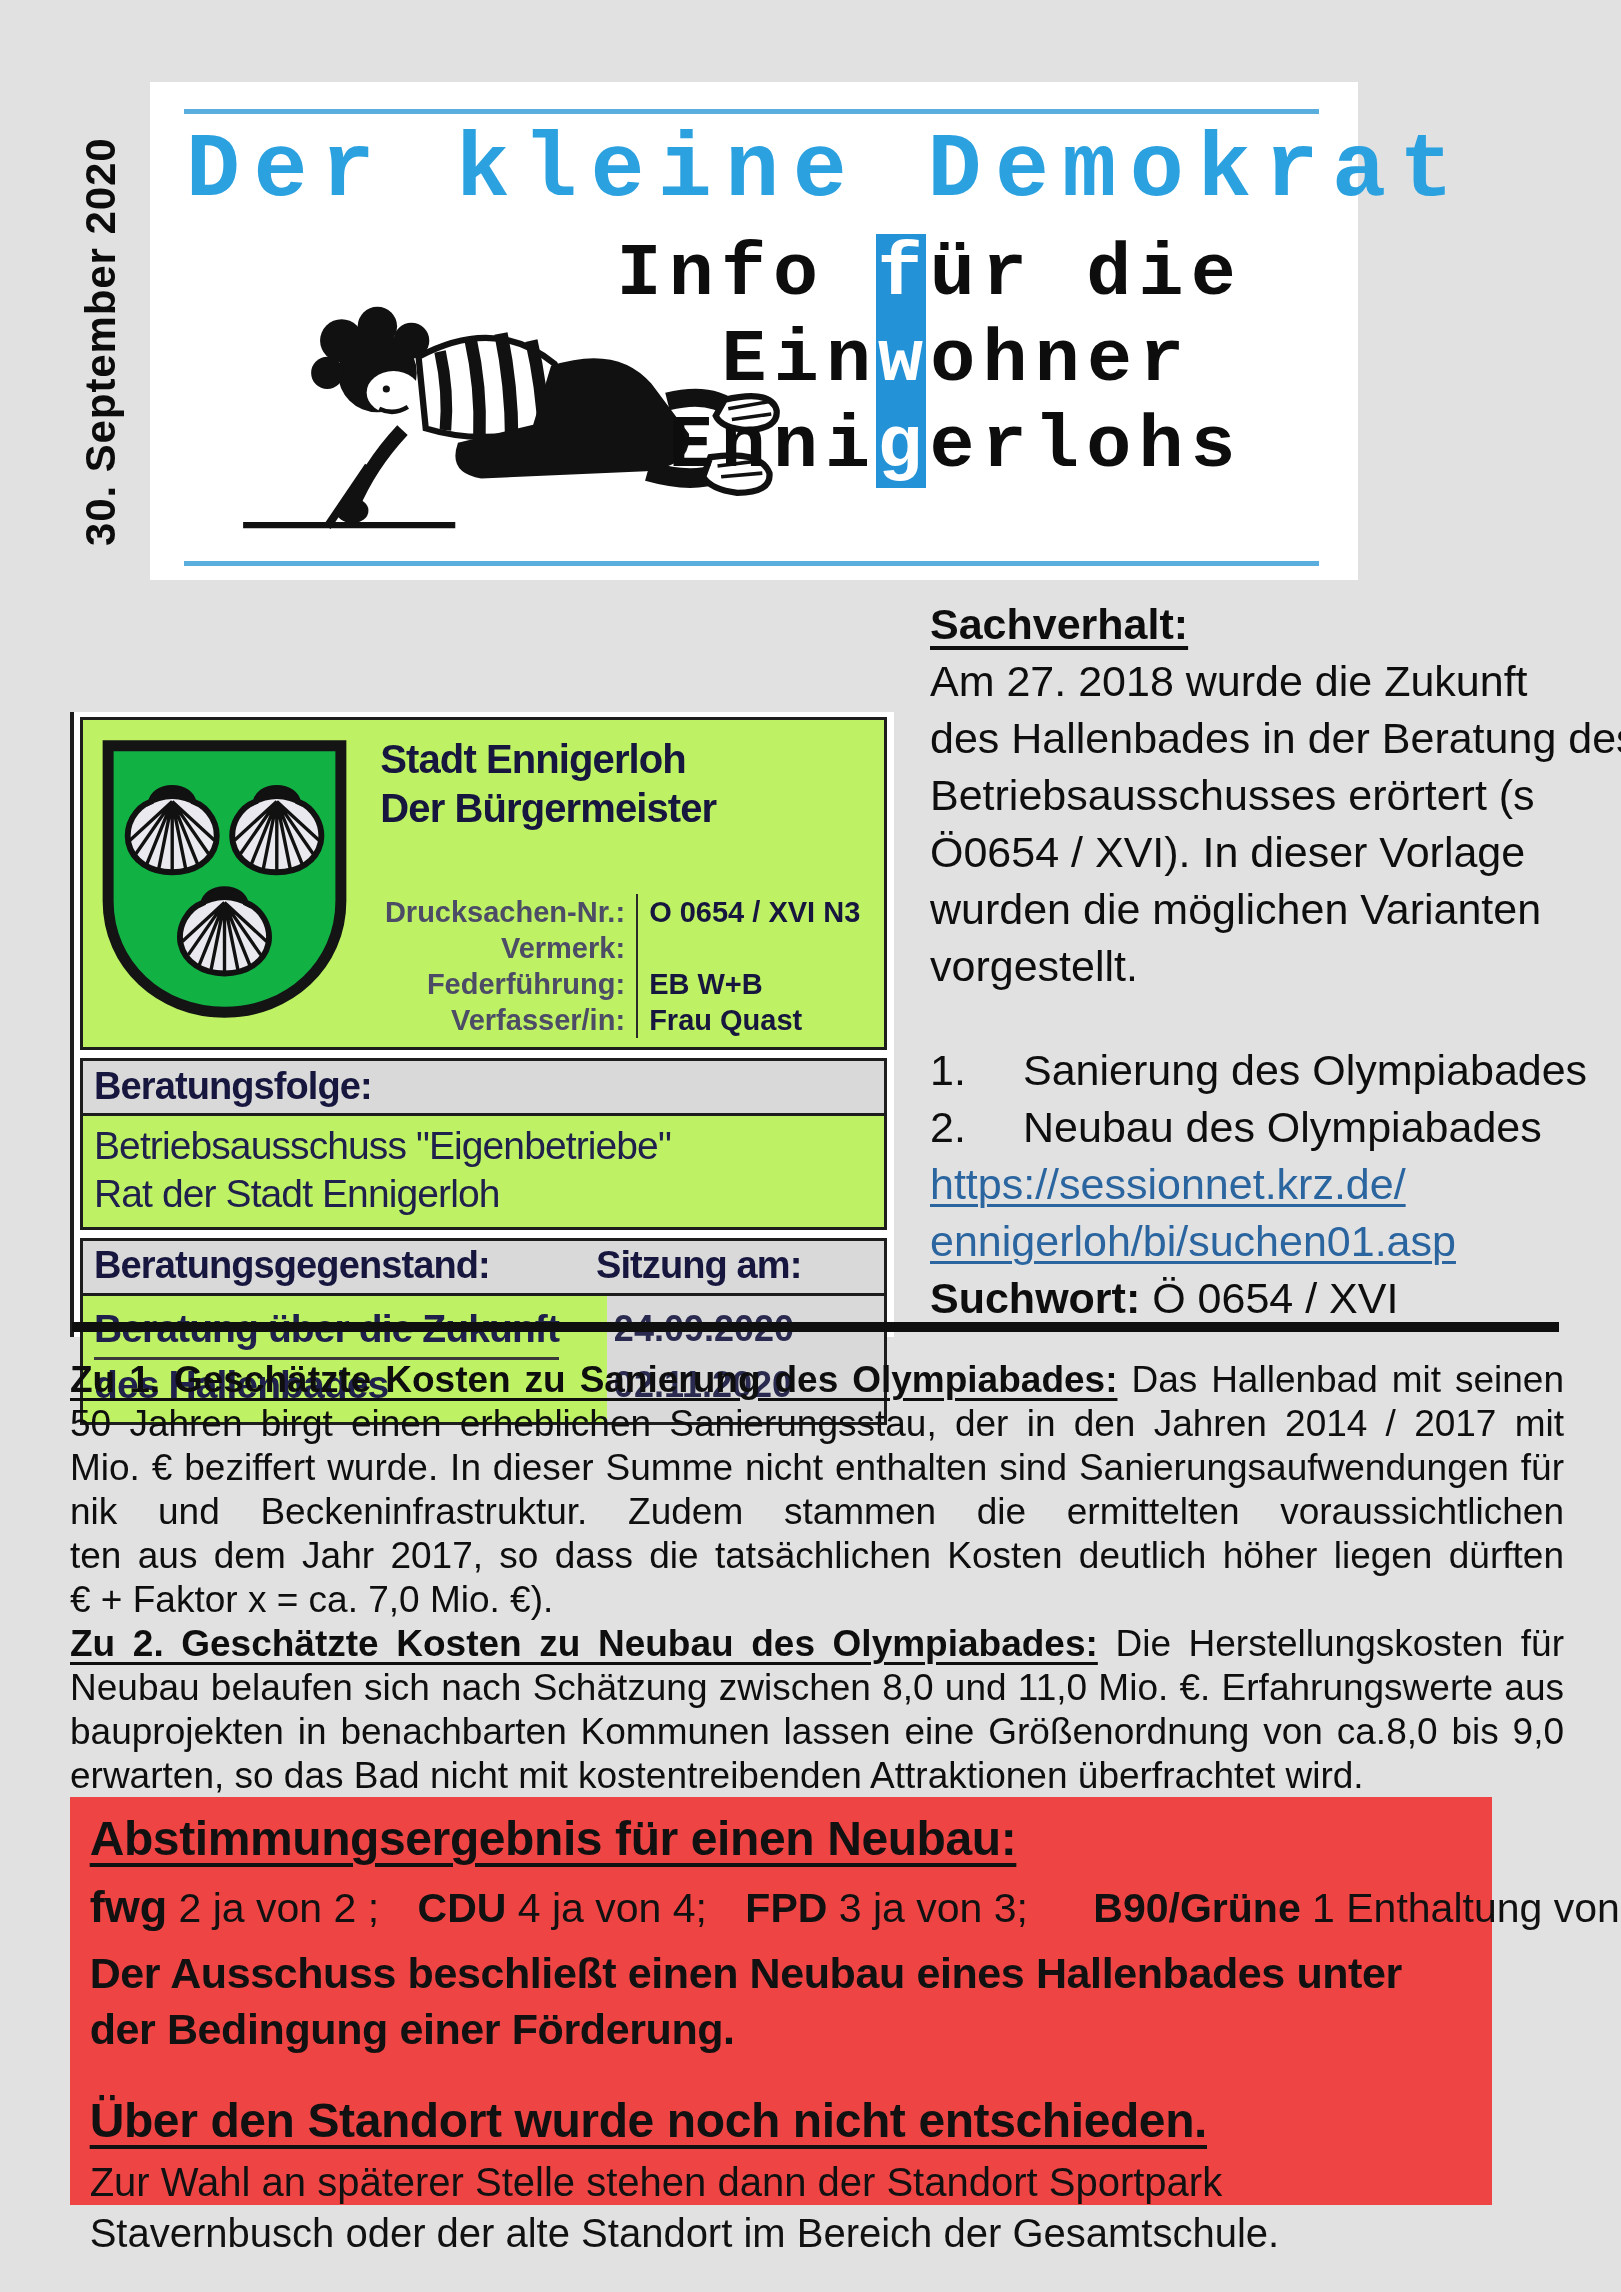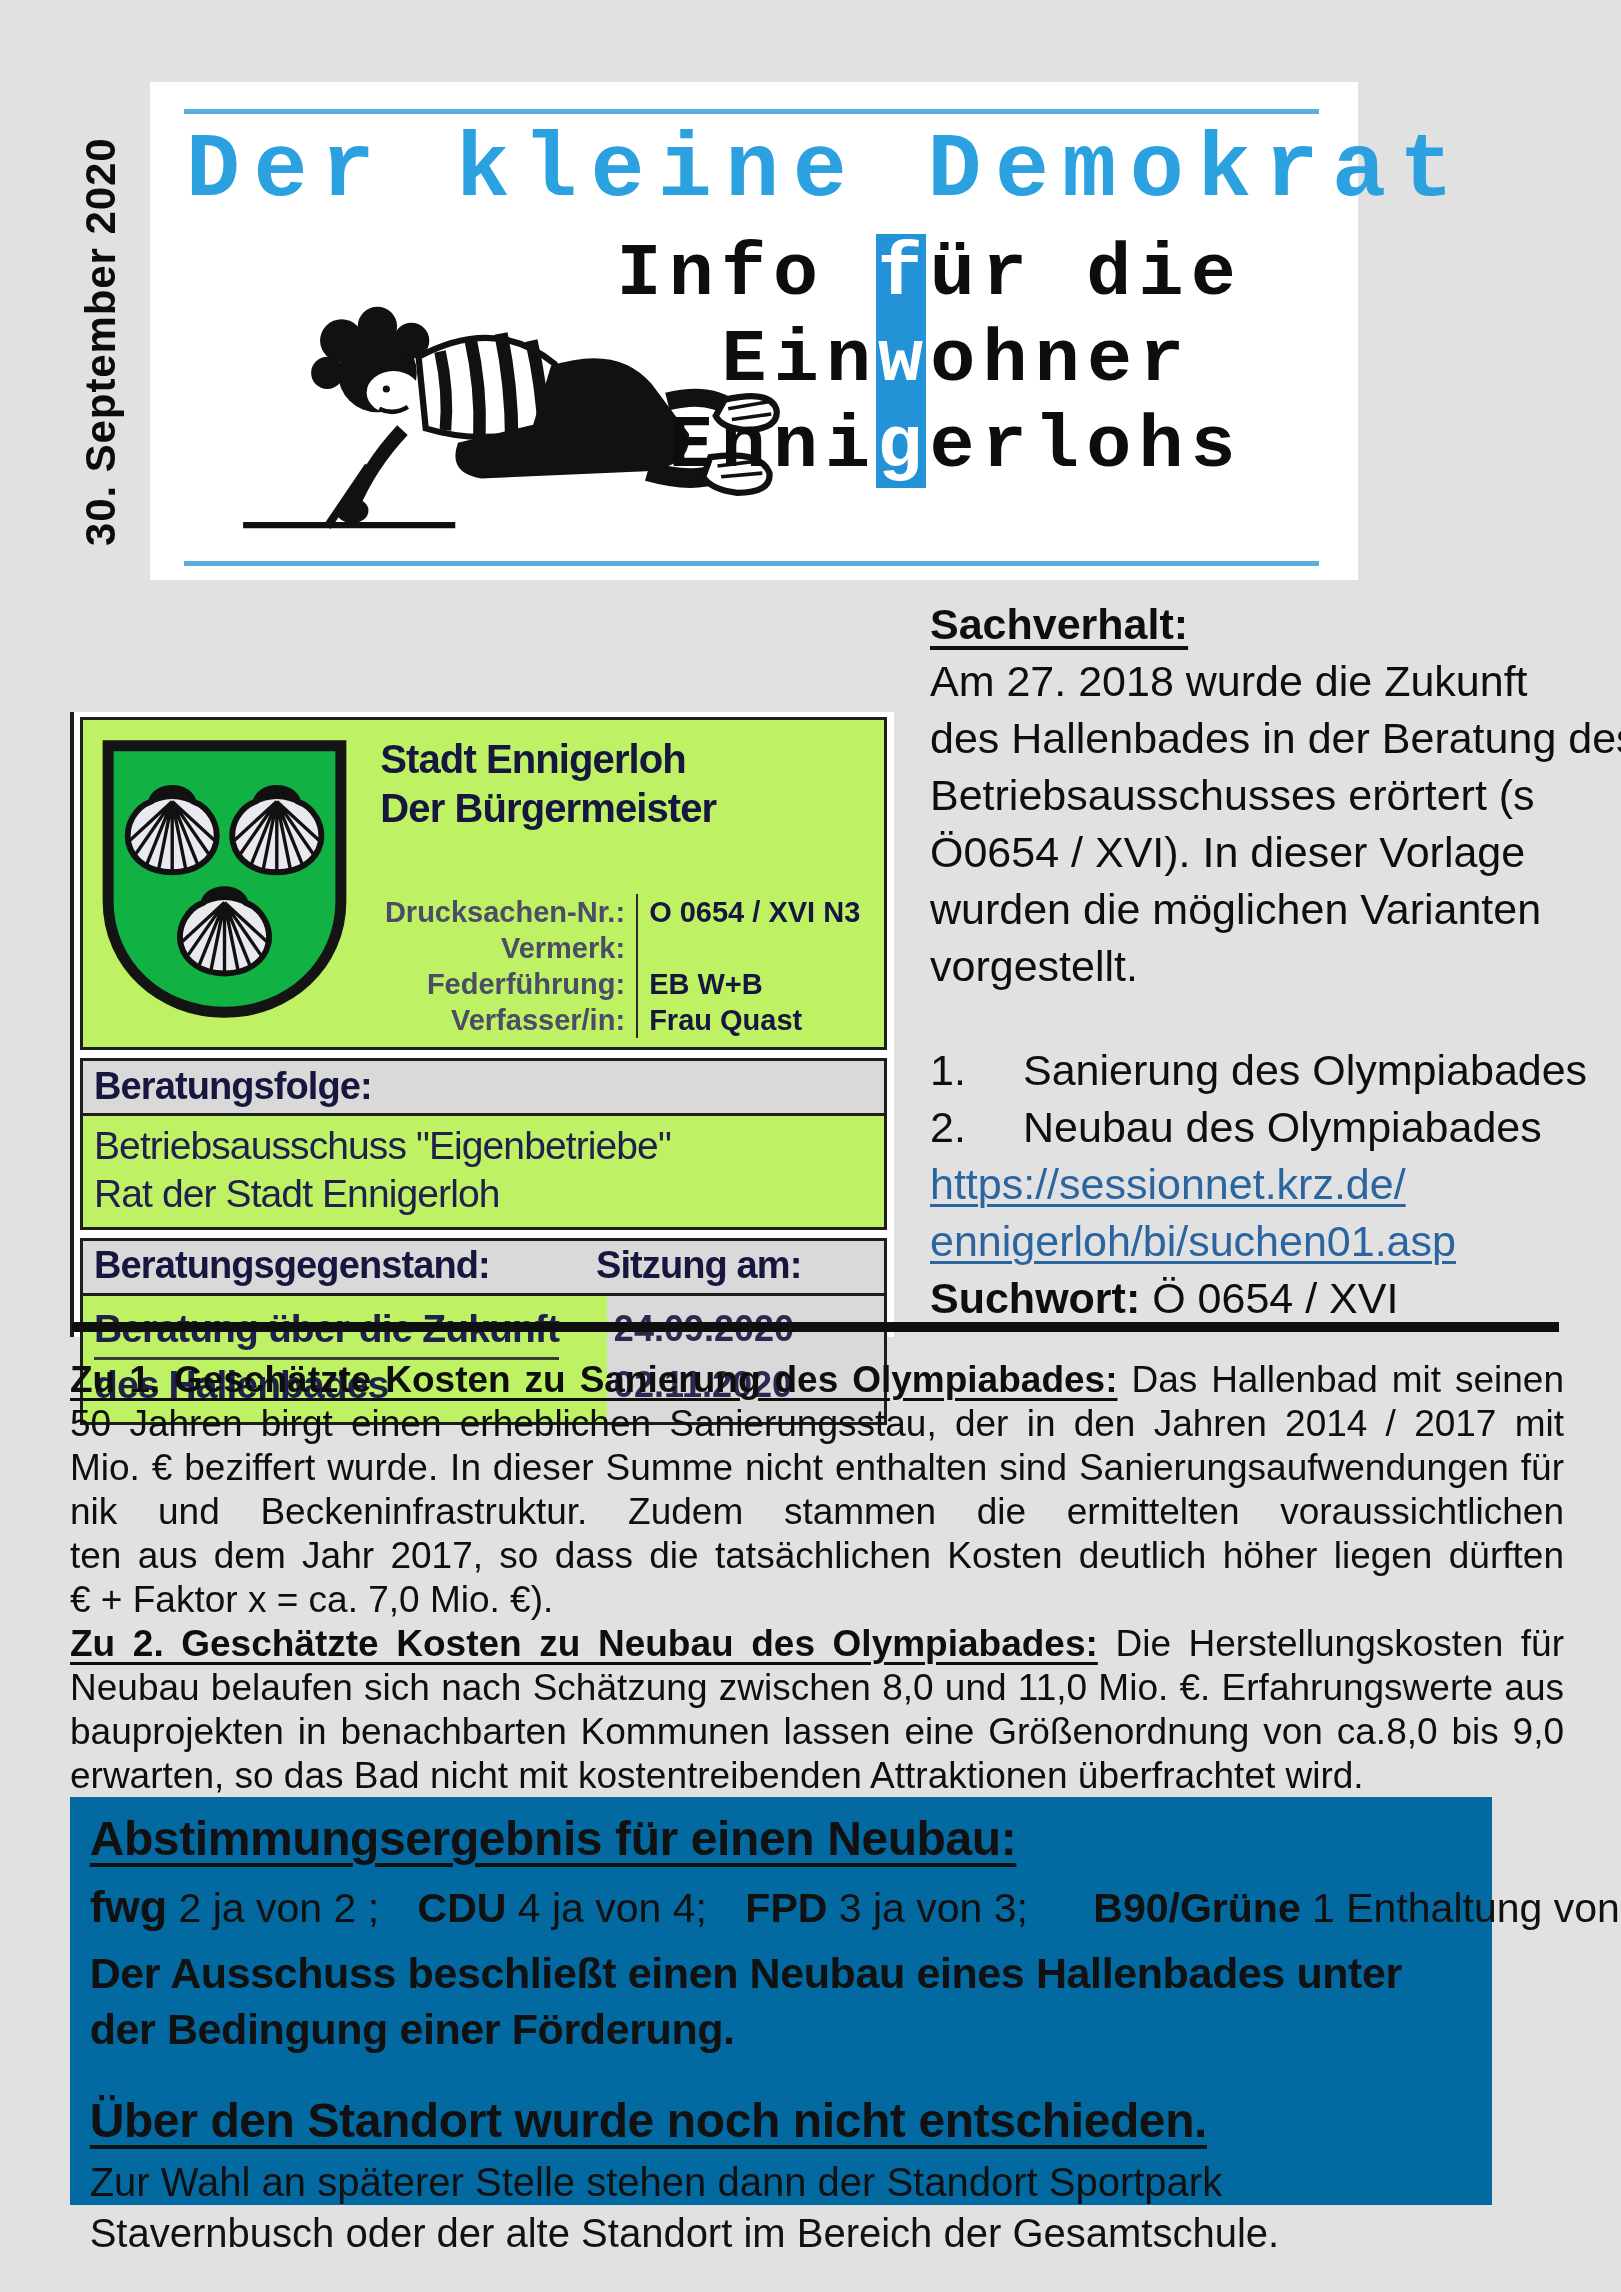--- a/index.html
+++ b/index.html
@@ -78,21 +78,21 @@
   
   .bodytext { position:absolute; left:70px; top:1358px; width:1494px; font-size:37px; color:#0e0e0e; }
   .jline { height:44px; line-height:44px; overflow:hidden; text-align:justify; }
   .jline::after { content:""; display:inline-block; width:100%; }
   .jline.last { text-align:left; }
   .jline.last::after { content:none; }
   .lead { font-weight:bold; text-decoration:underline; text-decoration-thickness:2.7px; text-underline-offset:6.3px; }
 
   
   .votebox { position:absolute; left:70px; top:1797px; width:1422px; height:408px;
-             background:#0369a1; box-sizing:border-box; padding:14.3px 23px 0 19.7px; }
+             background:#ef4444; box-sizing:border-box; padding:14.3px 23px 0 19.7px; }
   .vb-head { font-size:48px; font-weight:bold; text-decoration:underline;
              text-decoration-thickness:3.6px; text-underline-offset:8px; margin-bottom:14.3px; letter-spacing:-0.4px; }
   .vb-votes { font-size:41px; margin-bottom:12.5px; white-space:nowrap; }
   .vb-votes .party { font-weight:bold; }
   .vb-votes .gap { display:inline-block; width:27px; }
   .vb-votes .p0 { font-size:45px; }
   .vb-decision { font-size:43px; font-weight:bold; line-height:56px; width:1343px; margin-bottom:36px; letter-spacing:-0.4px; }
   .vb-sthead { font-size:48px; font-weight:bold; text-decoration:underline;
                text-decoration-thickness:3.6px; text-underline-offset:8px; margin-bottom:9px; letter-spacing:-0.4px; }
   .vb-sttext { font-size:40px; line-height:51px; width:1361px; }

